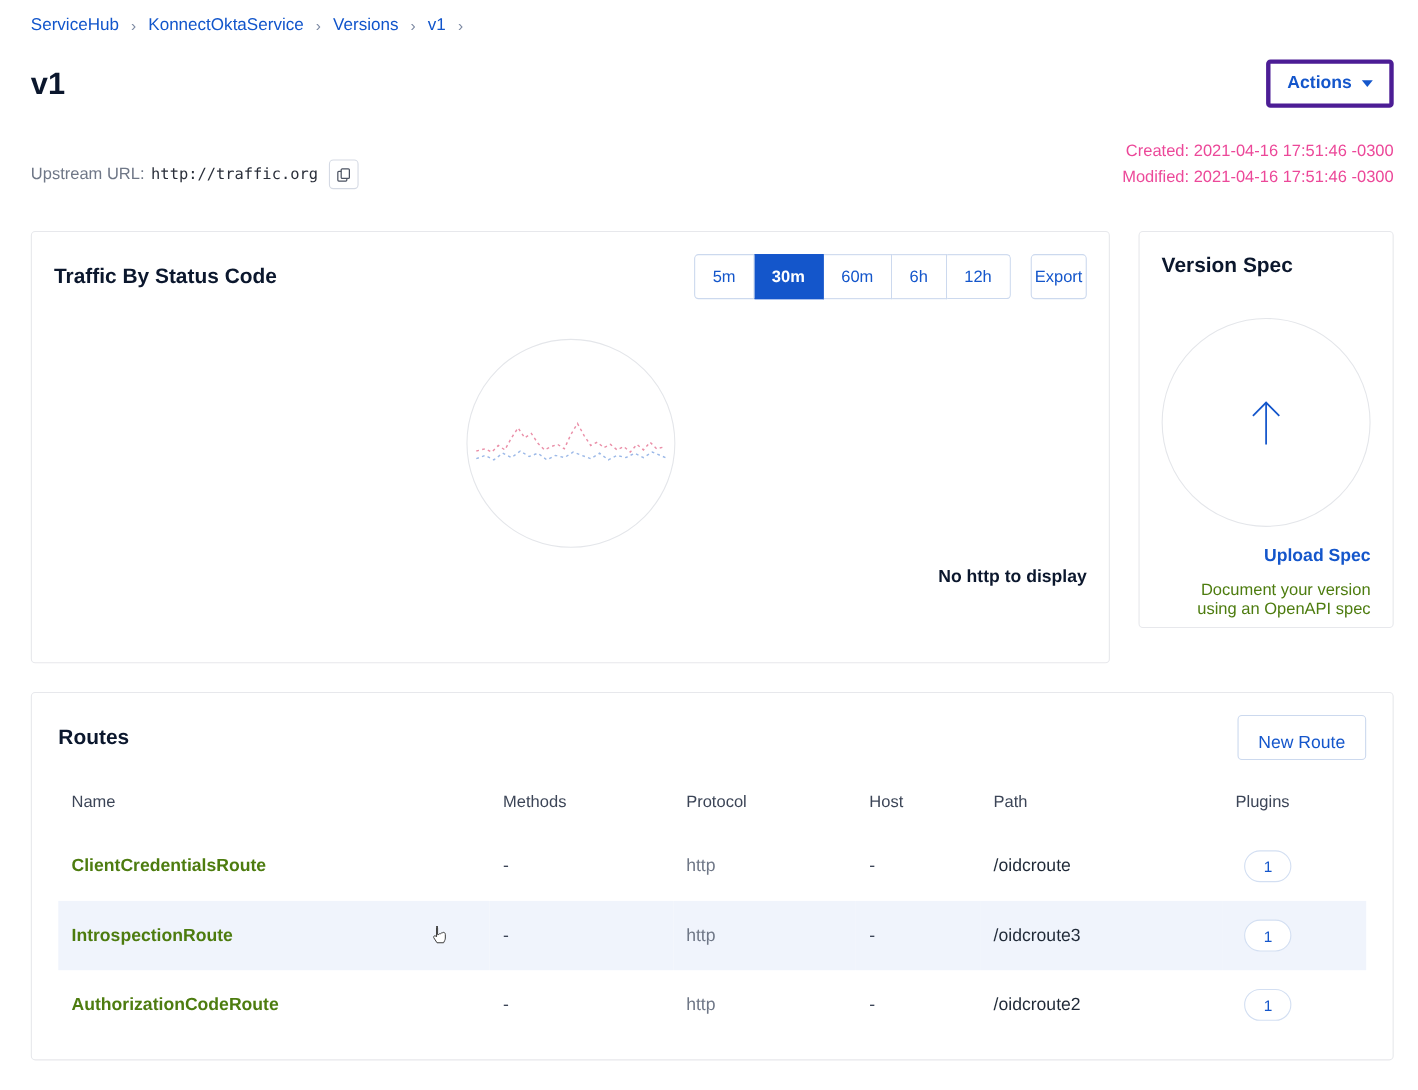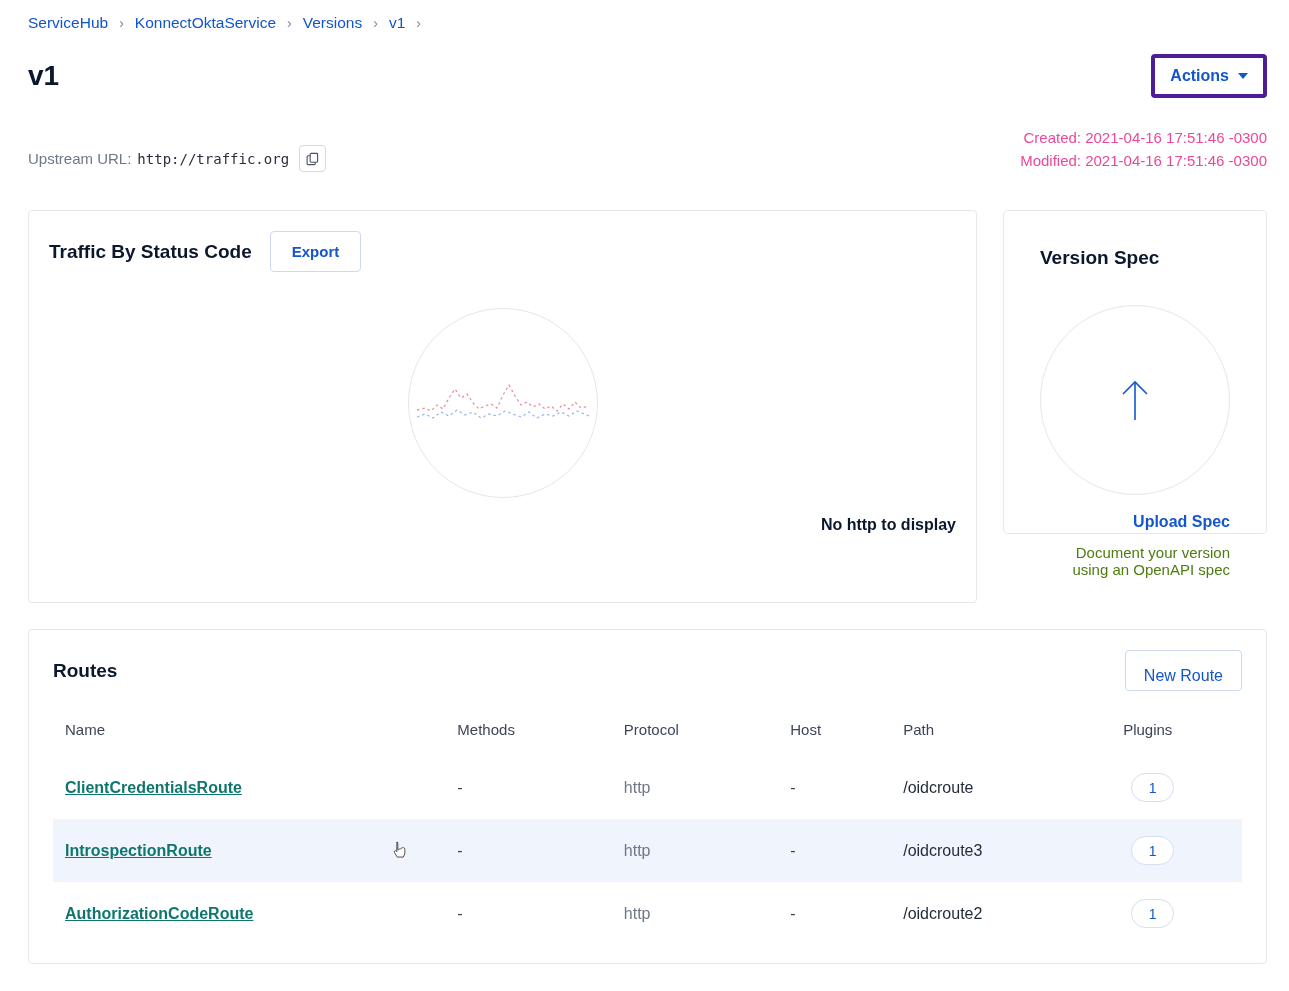--- a/index.html
+++ b/index.html
@@ -42,37 +42,37 @@
     width: 27px; height: 27px; margin-left: 10px;
     border: 1px solid #d5dae4; border-radius: 4px; background: #fff;
     display: inline-flex; align-items: center; justify-content: center; cursor: pointer;
   }
   .timestamps { text-align: right; color: #ec4899; font-size: 15px; line-height: 23px; }
 
   
   .cards-row { display: flex; gap: 26px; margin-top: 38px; }
   .card { background: #fff; border: 1px solid #e7e8ec; border-radius: 4px; }
   .traffic-card { width: 985px; height: 393px; padding: 20px; }
-  .spec-card { flex: 1; height: 324px; padding: 36px; }
+  .spec-card { flex: 1; height: 361px; padding: 20px; }
   .card-title { font-size: 19px; font-weight: 700; color: #0b172d; }
 
   .traffic-header { display: flex; align-items: center; }
   .segmented { display: flex; margin-left: auto; }
   .segmented button {
     height: 41px; padding: 0 16px; background: #fff;
     border: 1px solid #ccd9ee; border-left-width: 0;
     color: #1456cb; font-size: 15px; cursor: pointer; font-family: inherit;
   }
   .segmented button:first-child { border-left-width: 1px; border-radius: 4px 0 0 4px; }
   .segmented button:last-child { border-radius: 0 4px 4px 0; }
   .segmented button.selected { background: #1456cb; border-color: #1456cb; color: #fff; font-weight: 700; }
   .export-btn {
-    margin-left: 18px; height: 41px; padding: 0 21px;
+    margin-left: 18px; height: 41px; padding: 0 3px;
     border: 1px solid #ccd9ee; border-radius: 4px; background: #fff;
-    color: #1456cb; font-size: 15px; font-weight: 700; cursor: pointer; font-family: inherit;
+    color: #1456cb; font-size: 15px; font-weight: 400; cursor: pointer; font-family: inherit;
   }
 
   .empty-state { text-align: right; }
   .empty-circle {
     width: 190px; height: 190px; border-radius: 50%;
     border: 1px solid #e4e6ea; margin: 36px auto 0;
     display: flex; align-items: center; justify-content: center;
   }
   .empty-title { margin-top: 18px; font-size: 16px; font-weight: 700; color: #0b172d; }
   .empty-sub { margin-top: 13px; font-size: 15px; color: #6d85b2; }
@@ -85,21 +85,21 @@
   .new-route-btn {
     height: 41px; padding: 16px 18px; border: 1px solid #ccd9ee; border-radius: 4px;
     background: #fff; color: #1456cb; font-size: 16px; cursor: pointer; font-family: inherit;
   }
   table.routes { width: 100%; border-collapse: collapse; margin-top: 12px; }
   table.routes th {
     text-align: left; font-weight: 400; color: #3c4557; font-size: 15px;
     padding: 18px 0 18px 12px;
   }
   table.routes td { padding: 0 0 0 12px; height: 63px; font-size: 16px; }
-  td.cell-name { font-weight: 700; color: #0f766e; text-decoration: underline; }
+  td.cell-name { font-weight: 700; color: #4d7c0f; }
   td.cell-dash { color: #3c4557; }
   td.cell-protocol { color: #6f7787; }
   td.cell-path { color: #1f2937; }
   tr.row-highlight { background: #f0f4fc; }
   tr.route-row { cursor: pointer; }
   .plugin-badge {
     display: inline-flex; align-items: center; justify-content: center;
     min-width: 43px; height: 29px; margin-left: 8px;
     border: 1px solid #d3dff2; border-radius: 15px;
     color: #1456cb; font-size: 14px; background: #fff;
@@ -147,20 +147,27 @@
       <div>Created: 2021-04-16 17:51:46 -0300</div>
       <div>Modified: 2021-04-16 17:51:46 -0300</div>
     </div>
   </div>
 
   <div class="cards-row">
 
     <section class="card traffic-card">
       <div class="traffic-header">
         <span class="card-title">Traffic By Status Code</span>
+        <div class="segmented">
+          <button>5m</button>
+          <button class="selected">30m</button>
+          <button>60m</button>
+          <button>6h</button>
+          <button>12h</button>
+        </div>
         <button class="export-btn">Export</button>
       </div>
       <div class="empty-state">
         <div class="empty-circle">
           <svg width="176" height="70" viewBox="0 0 176 70">
             <path d="M2 42 L10 40 L16 43 L22 37 L28 41 L34 30 L40 21 L46 30 L52 26 L58 35 L64 41 L70 38 L76 36 L82 40 L88 27 L94 17 L100 28 L106 37 L112 34 L118 39 L124 36 L130 41 L136 38 L142 43 L148 36 L154 41 L160 34 L166 40 L174 38" fill="none" stroke="#ea8fa8" stroke-width="1.3" stroke-dasharray="2.5 3"></path>
             <path d="M2 49 L10 46 L18 50 L26 44 L34 48 L42 42 L50 47 L58 44 L66 50 L74 46 L82 48 L90 43 L98 46 L106 49 L114 44 L122 50 L130 46 L138 48 L146 44 L154 48 L162 43 L174 48" fill="none" stroke="#9cb9e8" stroke-width="1.3" stroke-dasharray="2.5 3"></path>
           </svg>
         </div>
         <div class="empty-title">No http to display</div>

